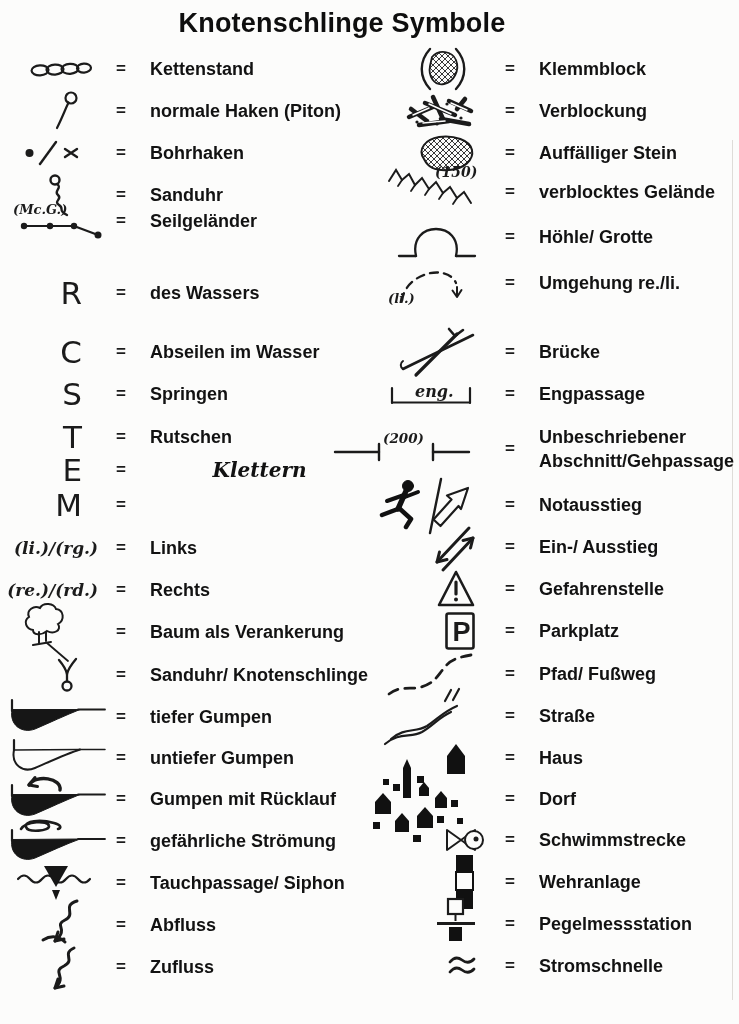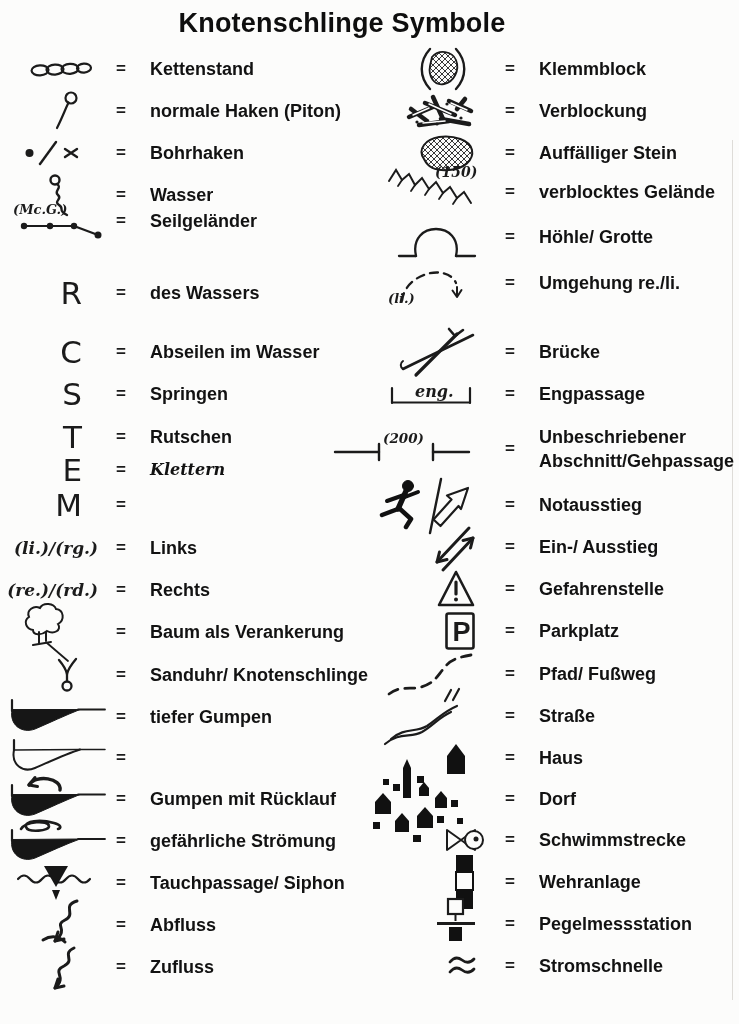--- a/index.html
+++ b/index.html
@@ -17,21 +17,21 @@
   .col-right{left:369px;width:370px;}
   .row{position:absolute;left:0;right:0;height:42px;display:flex;align-items:center;}
   .sym{width:106px;flex:none;display:flex;justify-content:flex-end;align-items:center;
        padding-right:24px;box-sizing:border-box;}
   .col-right .sym{width:126px;padding-right:18px;}
   .eq{width:30px;flex:none;text-align:center;font-weight:bold;font-size:17px;color:#1b1b1b;}
   .lbl{flex:1;padding-left:14px;font-size:18px;font-weight:bold;line-height:24.5px;color:#121212;}
   .letter{font-family:"DejaVu Sans",sans-serif;font-size:31px;font-weight:500;color:#1b1b1b;line-height:1;}
   .hand{font-family:"DejaVu Serif",serif;font-style:italic;font-weight:bold;font-size:17px;
         white-space:nowrap;color:#1b1b1b;}
-  .hand-label{font-family:"DejaVu Serif",serif;font-style:italic;font-size:16px;}
+  .hand-label{font-family:"DejaVu Serif",serif;font-style:italic;font-size:20px;text-align:center;}
   .sym svg{overflow:visible;display:block;}
   .scan-edge{position:absolute;right:6px;top:140px;height:860px;width:1px;background:#dedcd8;}
 </style>
 </head>
 <body>
 
 <div class="page-title">Knotenschlinge Symbole</div>
 <div class="scan-edge"></div>
 
 <div class="col col-left">
@@ -81,21 +81,21 @@
   <div class="row" style="top:174px">
     <div class="sym">
       <svg width="38" height="42" viewBox="0 0 38 42">
           <g stroke="#1b1b1b" stroke-width="2.4" fill="none" stroke-linecap="round">
             <circle cx="11" cy="6" r="4.5"></circle>
             <path d="M13 10 C19 14 9 17 14 21 C19 25 9 27 15 31 C21 35 13 36 23 41"></path>
           </g>
         </svg>
     </div>
     <div class="eq">=</div>
-    <div class="lbl">Wasser</div>
+    <div class="lbl">Sanduhr</div>
   </div>
 
   <div class="row" style="top:200px">
     <div class="sym" style="padding-right:0">
       <svg width="95" height="40" viewBox="0 0 95 40">
         <text x="2" y="13" font-size="13" font-family="DejaVu Serif, serif" font-style="italic" font-weight="bold" fill="#1b1b1b">(Mc.G.)</text>
         <g stroke="#1b1b1b" stroke-width="2.2" stroke-linecap="round">
             <path d="M13 25 H63"></path>
             <path d="M63 25 L87 34"></path>
           </g>
@@ -225,20 +225,21 @@
       <svg width="102" height="42" viewBox="0 0 102 42">
           <g stroke="#1b1b1b" fill="none" stroke-linecap="round">
             <path d="M10 3 V13" stroke-width="2.2"></path>
             <path d="M10 13 C7 28 19 36 31 31 C45 25 62 17 76 12.5" stroke-width="2"></path>
             <path d="M10 13 L76 12.5" stroke-width="1.5"></path>
             <path d="M76 12.5 H101" stroke-width="1.5"></path>
           </g>
         </svg>
     </div>
     <div class="eq">=</div>
+    <div class="lbl">untiefer Gumpen</div>
   </div>
 
   <div class="row" style="top:778px">
     <div class="sym" style="padding-right:0">
       <svg width="102" height="50" viewBox="0 0 102 50">
           <g stroke="#1b1b1b" stroke-linecap="round">
             <path d="M8 11 V22" stroke-width="2.2" fill="none"></path>
             <path d="M8 21 C5 36 18 45 31 40 C45 34 62 26 76 20.5 L8 20.5 Z" fill="#161616" stroke-width="1"></path>
             <path d="M74 20.5 H101" stroke-width="1.8" fill="none"></path>
             <path d="M56 16 C58 4 32 0 25 11" stroke-width="3.4" fill="none"></path>

